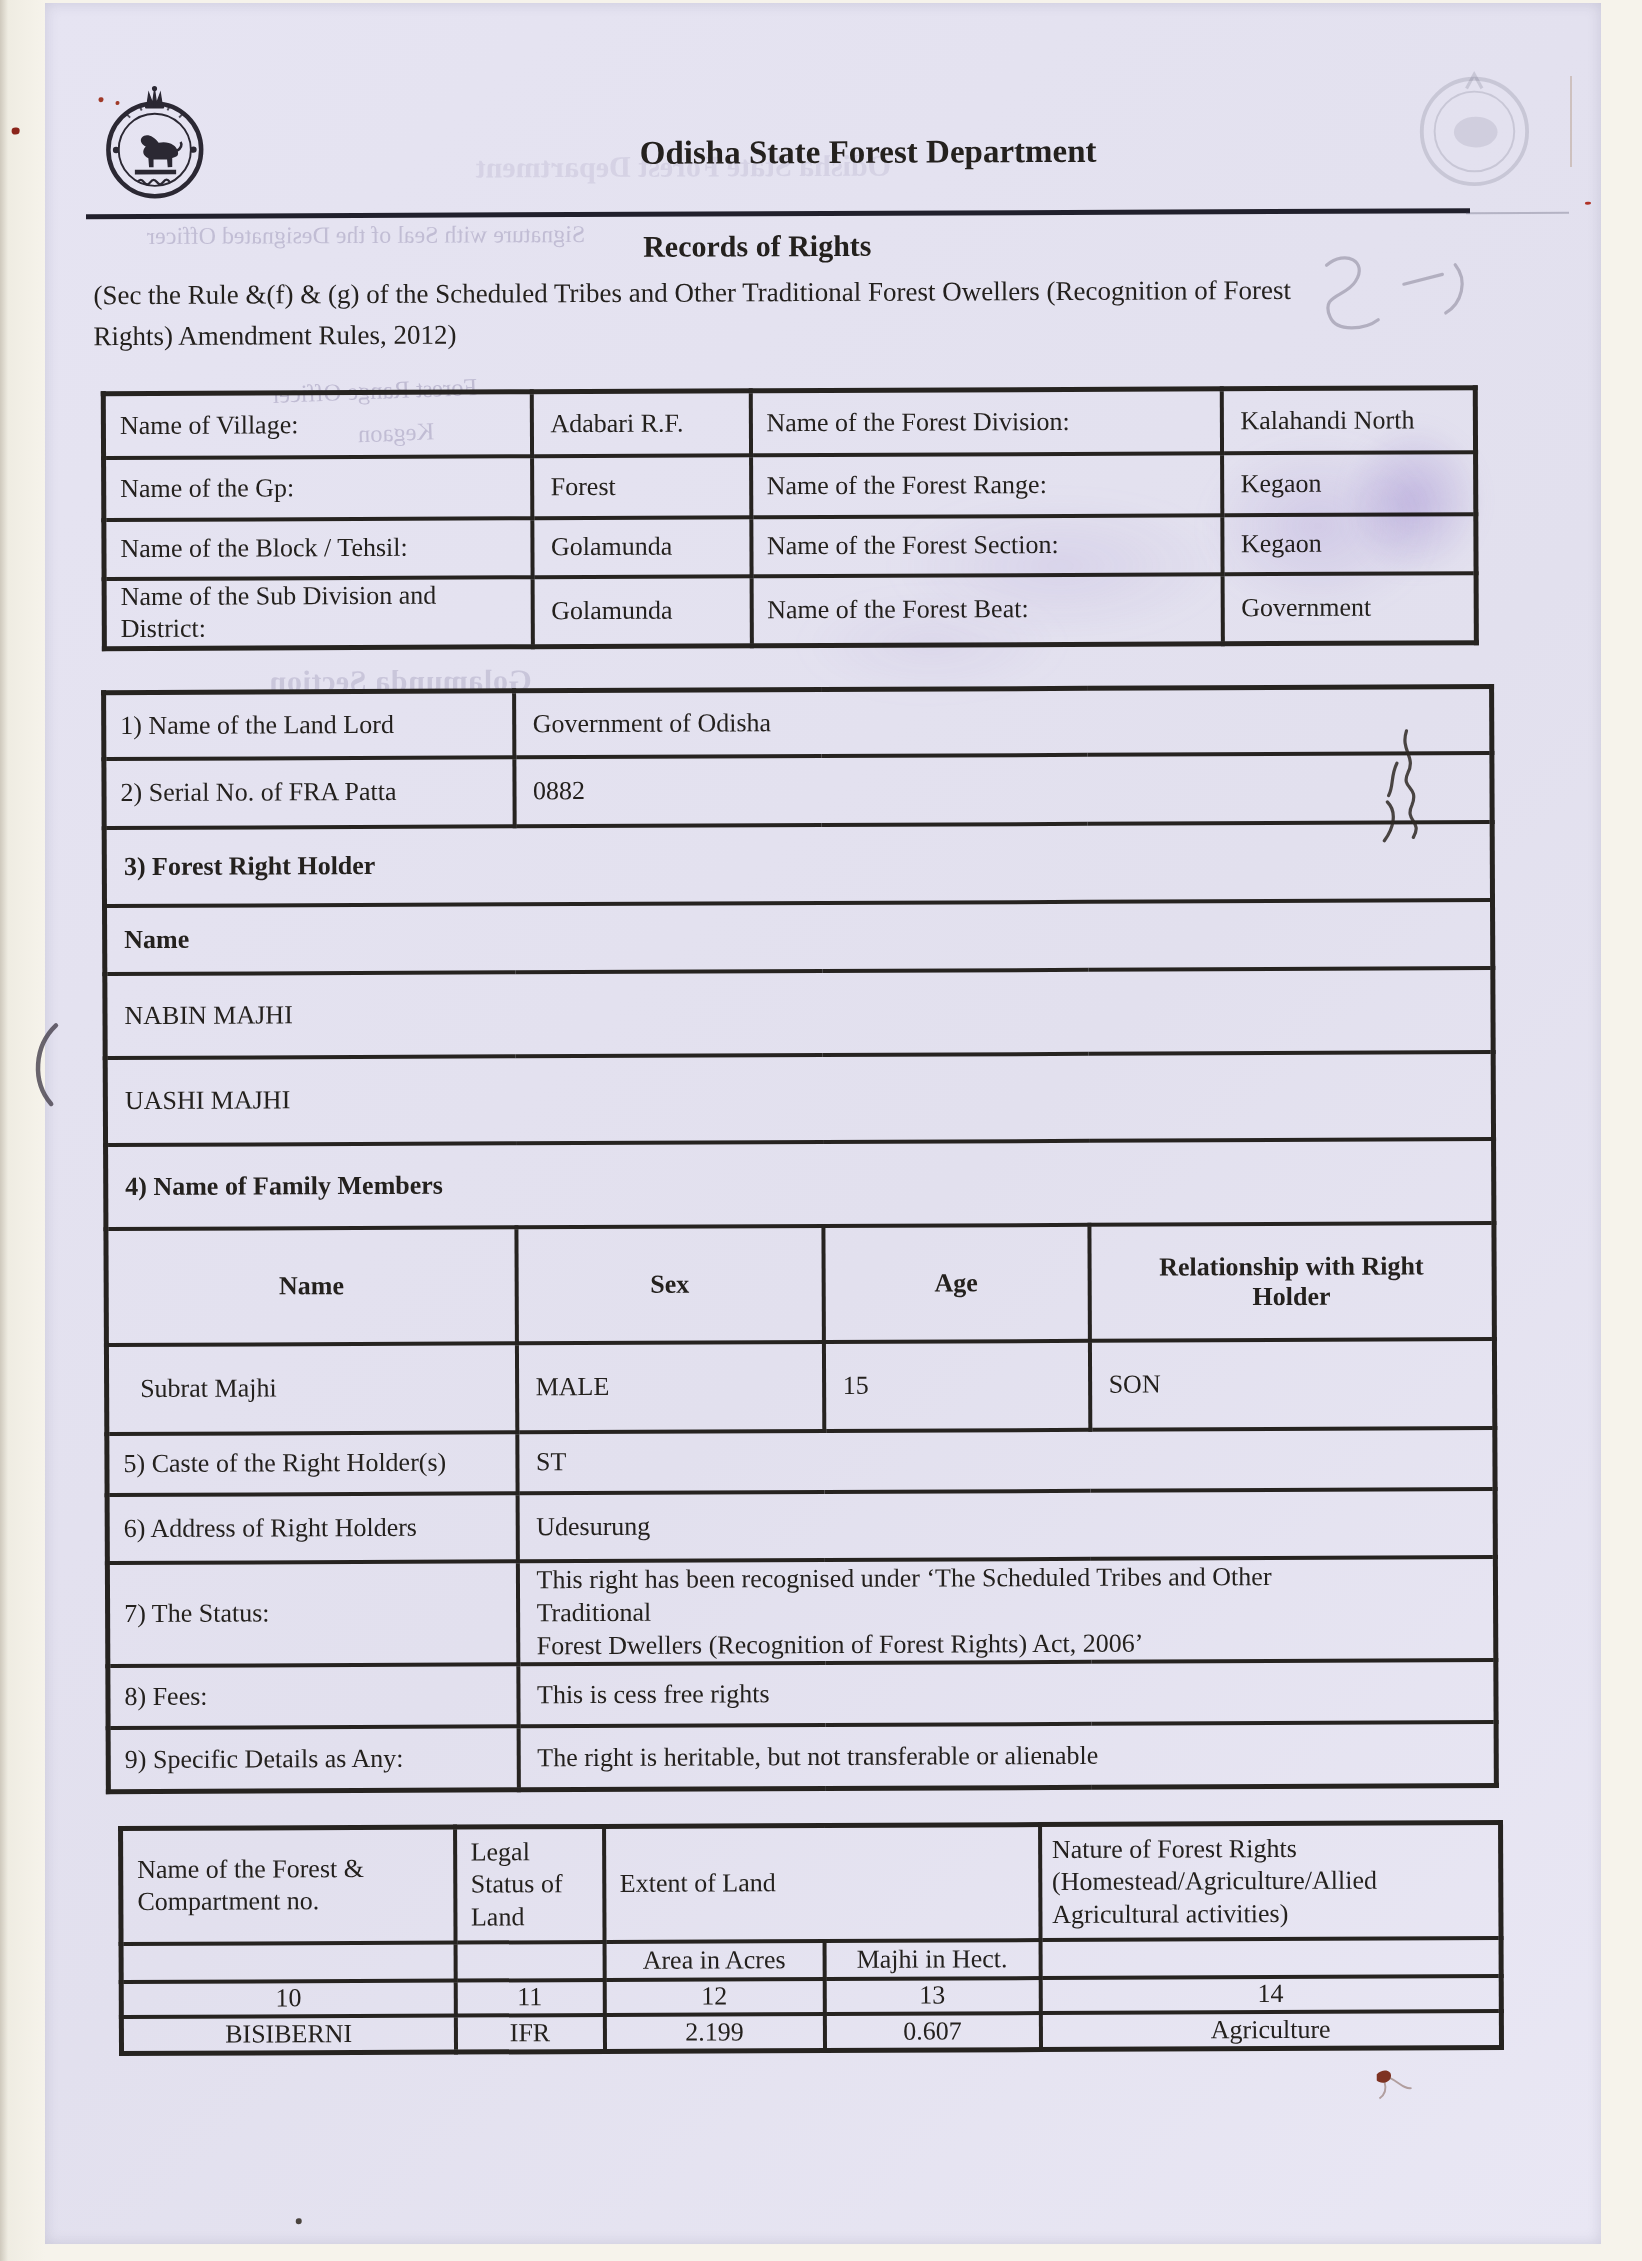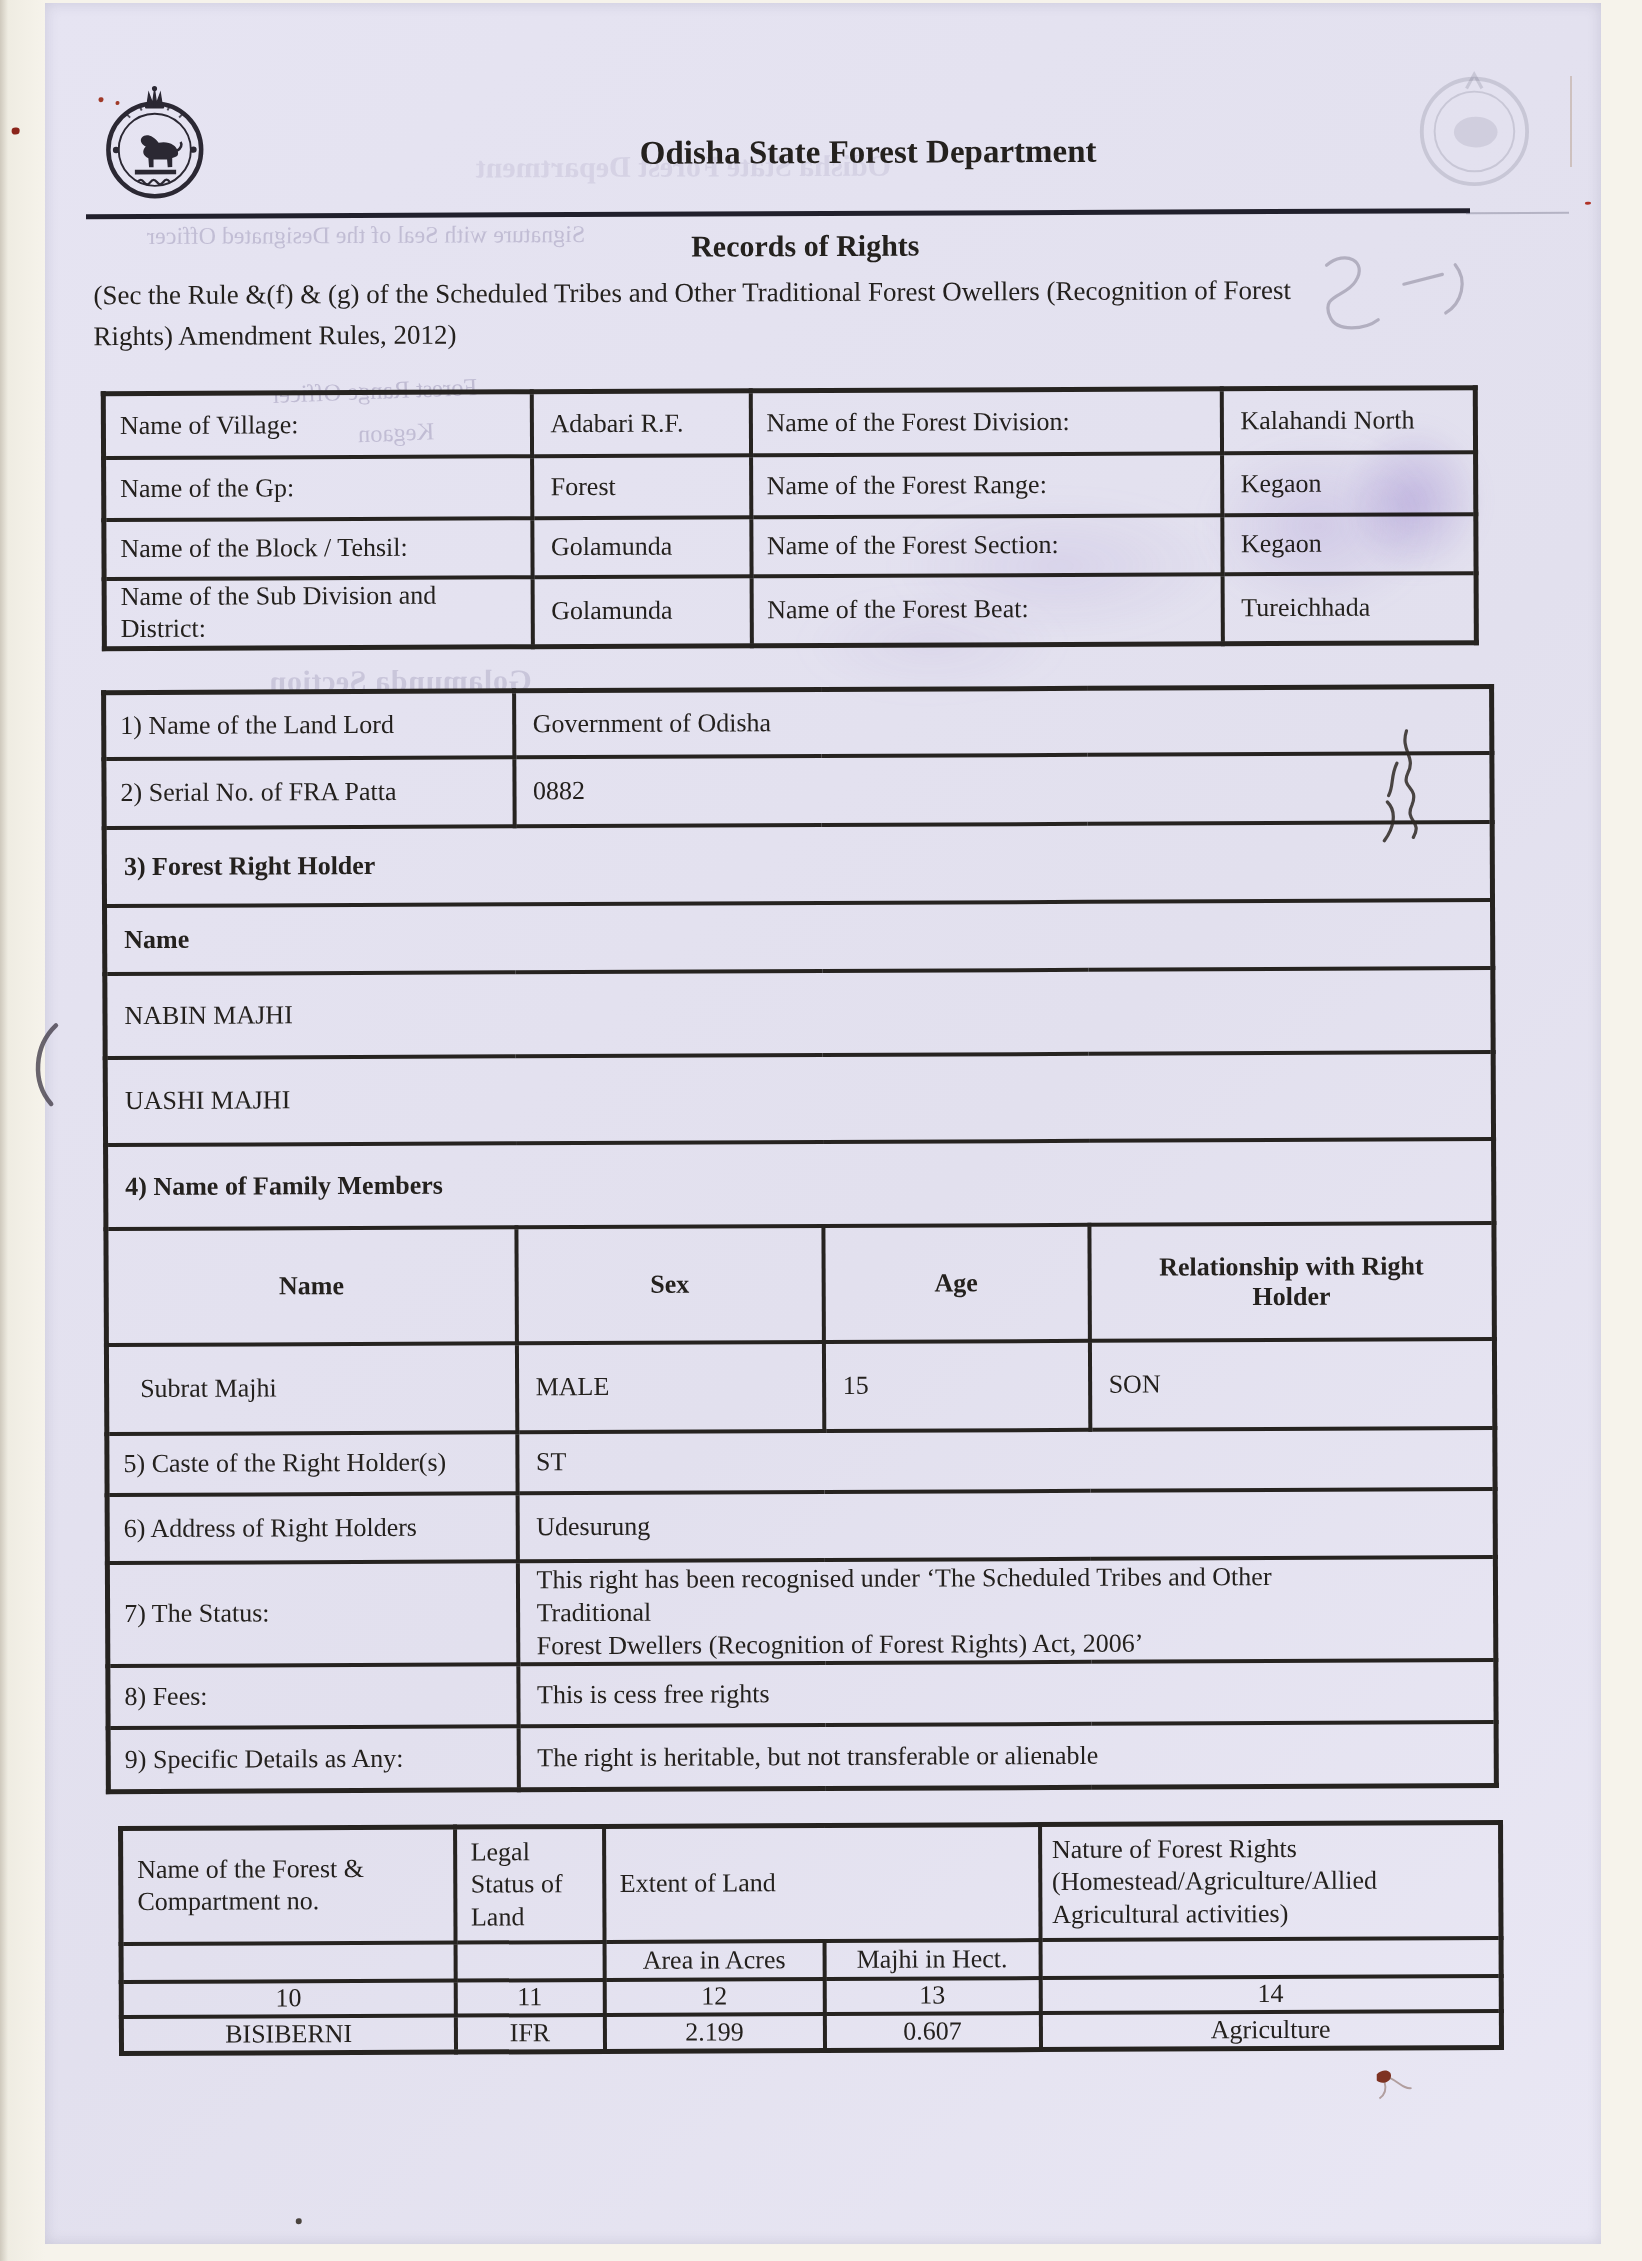--- a/index.html
+++ b/index.html
@@ -72,21 +72,21 @@
       </g>
     </svg>
 
     <div class="g b" style="left:480px;top:149px;font-size:30px;opacity:.17;">Odisha State Forest Department</div>
     <div class="t b" style="left:644px;top:134px;font-size:33px;">Odisha State Forest Department</div>
 
     <div class="rule"></div>
     <div class="rule-ext"></div>
 
     <div class="g" style="left:151px;top:220px;font-size:24px;opacity:.4;">Signature with Seal of the Designated Officer</div>
-    <div class="t b" style="left:647px;top:229px;font-size:30px;margin-left:48px;">Records of Rights</div>
+    <div class="t b" style="left:647px;top:229px;font-size:30px;">Records of Rights</div>
 
     <div class="t" style="left:97px;top:277px;font-size:27px;">(Sec the Rule &amp;(f) &amp; (g) of the Scheduled Tribes and Other Traditional Forest Owellers (Recognition of Forest</div>
     <div class="t" style="left:97px;top:318px;font-size:27px;">Rights) Amendment Rules, 2012)</div>
 
     <div class="g" style="left:274px;top:375px;font-size:24.5px;opacity:.42;transform:scaleX(-1) rotate(2deg);">Forest Range Officer</div>
     <div class="g" style="left:361px;top:417px;font-size:24.5px;opacity:.4;transform:scaleX(-1) rotate(2deg);">Kegaon</div>
 
     <table style="left:104px;top:388px;width:1372px;">
       <colgroup>
           <col style="width:428px">
@@ -110,21 +110,21 @@
       <tr style="height:59px">
         <td>Name of the Block / Tehsil:</td>
         <td class="v">Golamunda</td>
         <td>Name of the Forest Section:</td>
         <td class="v">Kegaon</td>
       </tr>
       <tr style="height:68px">
         <td class="wrap" style="white-space:normal">Name of the Sub Division and District:</td>
         <td class="v">Golamunda</td>
         <td>Name of the Forest Beat:</td>
-        <td class="v">Tureichhada</td>
+        <td class="v">Government</td>
       </tr>
     </tbody>
       </table>
 
     <div class="g b" style="left:271px;top:662px;font-size:30px;opacity:.3;letter-spacing:0.6px;">Golamunda Section</div>
 
     <table style="left:103px;top:687px;width:1388px;">
       <colgroup>
           <col style="width:410px">
           <col style="width:307px">

